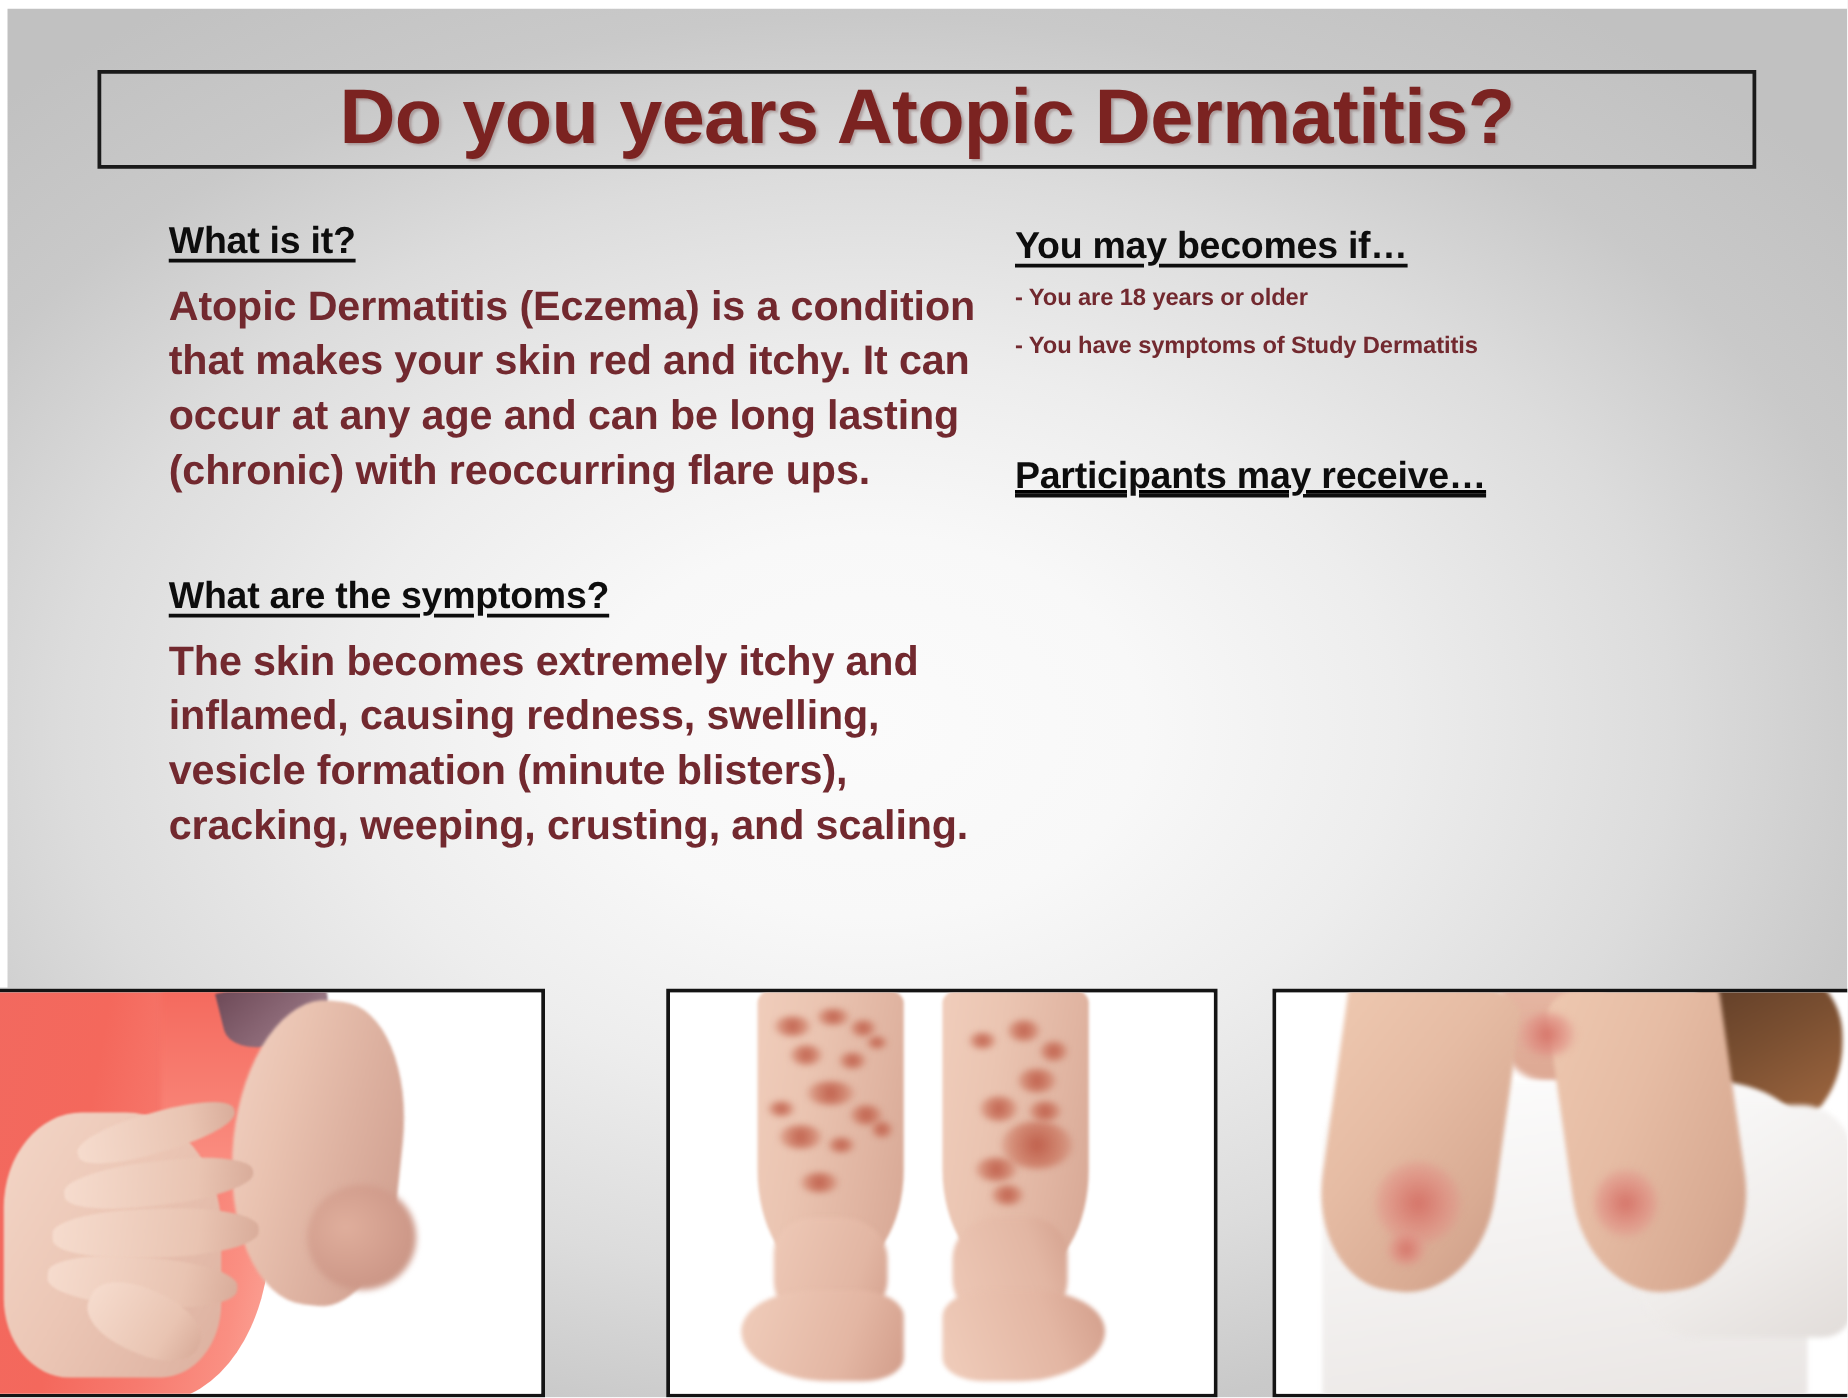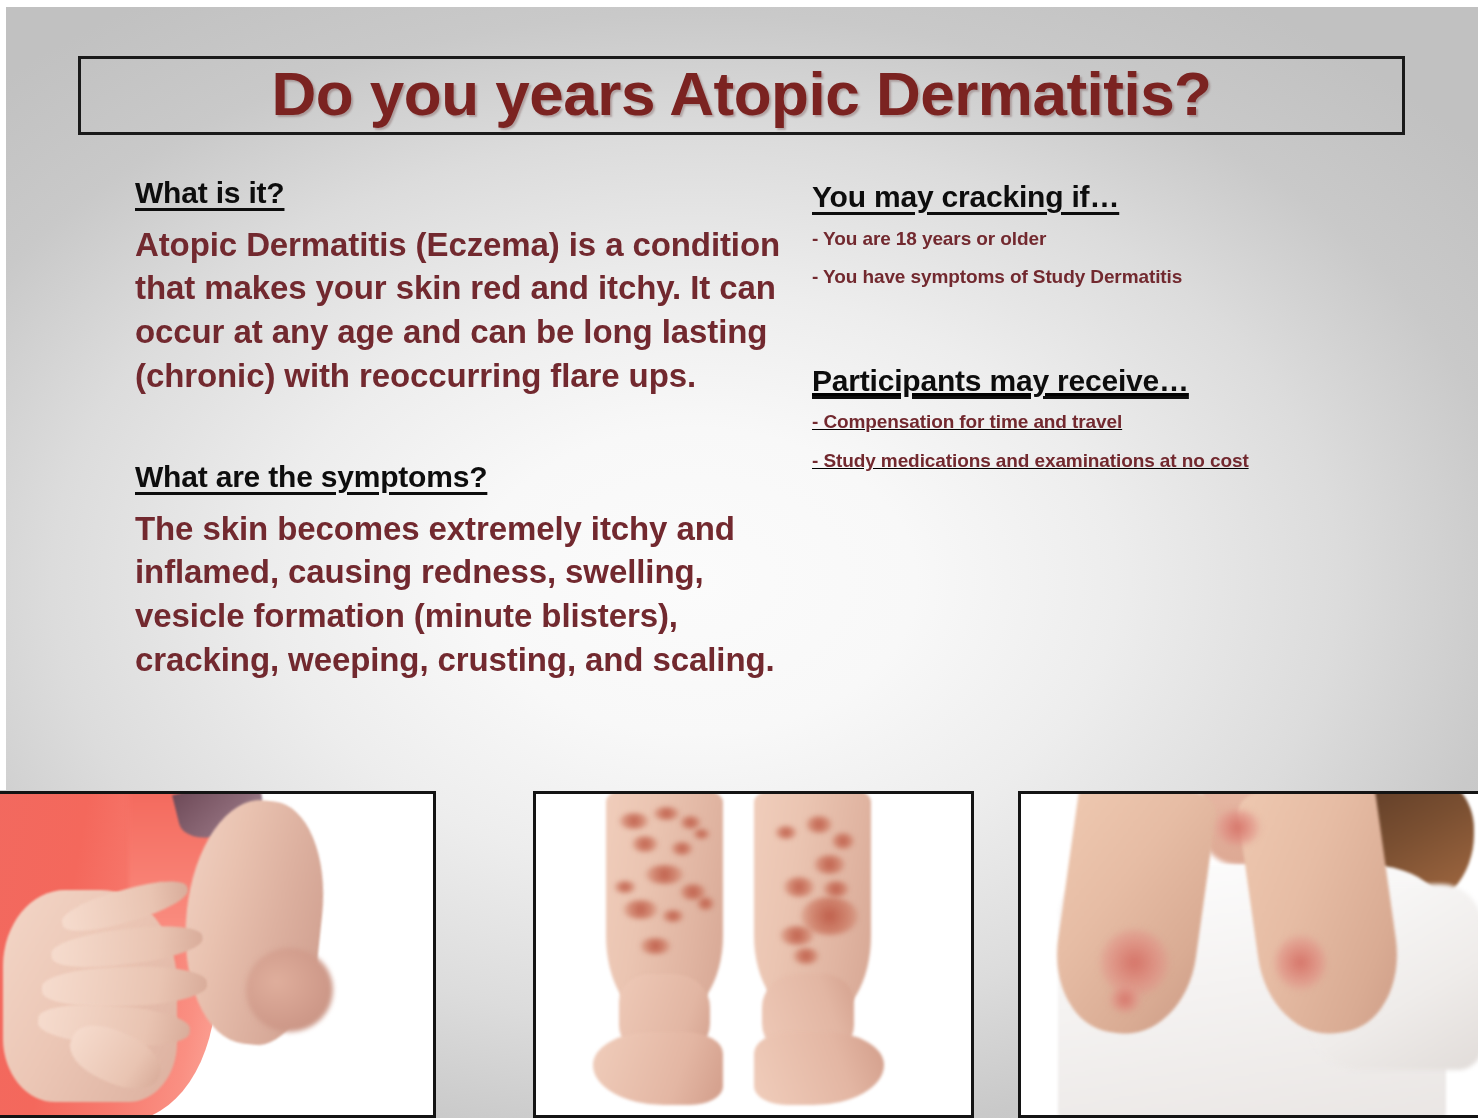--- a/index.html
+++ b/index.html
@@ -321,33 +321,29 @@
     <div class="section">
       <h2 class="section-heading">What are the symptoms?</h2>
       <p class="body-text">The skin becomes extremely itchy and inflamed, causing redness, swelling, vesicle formation (minute blisters), cracking, weeping, crusting, and scaling.</p>
     </div>
 
   </div>
 
   <div class="col-right">
 
     <div class="section">
-      <h2 class="section-heading">You may cracking if…</h2>
+      <h2 class="section-heading">You may becomes if…</h2>
       <ul class="bullet-list">
         <li>- You are 18 years or older</li>
         <li>- You have symptoms of Study Dermatitis</li>
       </ul>
     </div>
 
     <div class="section">
       <h2 class="section-heading">Participants may receive…</h2>
-      <ul class="bullet-list">
-        <li>- Compensation for time and travel</li>
-        <li>- Study medications and examinations at no cost</li>
-      </ul>
     </div>
 
   </div>
 
   <div class="photo photo-1">
     <div class="ph-canvas">
       <div class="p1-shirt"></div>
       <div class="p1-shirt2"></div>
       <div class="p1-sleeve"></div>
       <div class="p1-forearm"></div>

